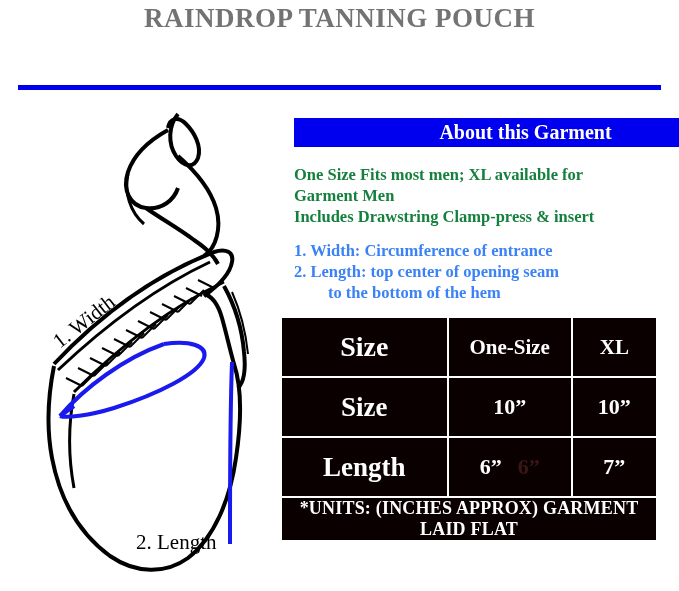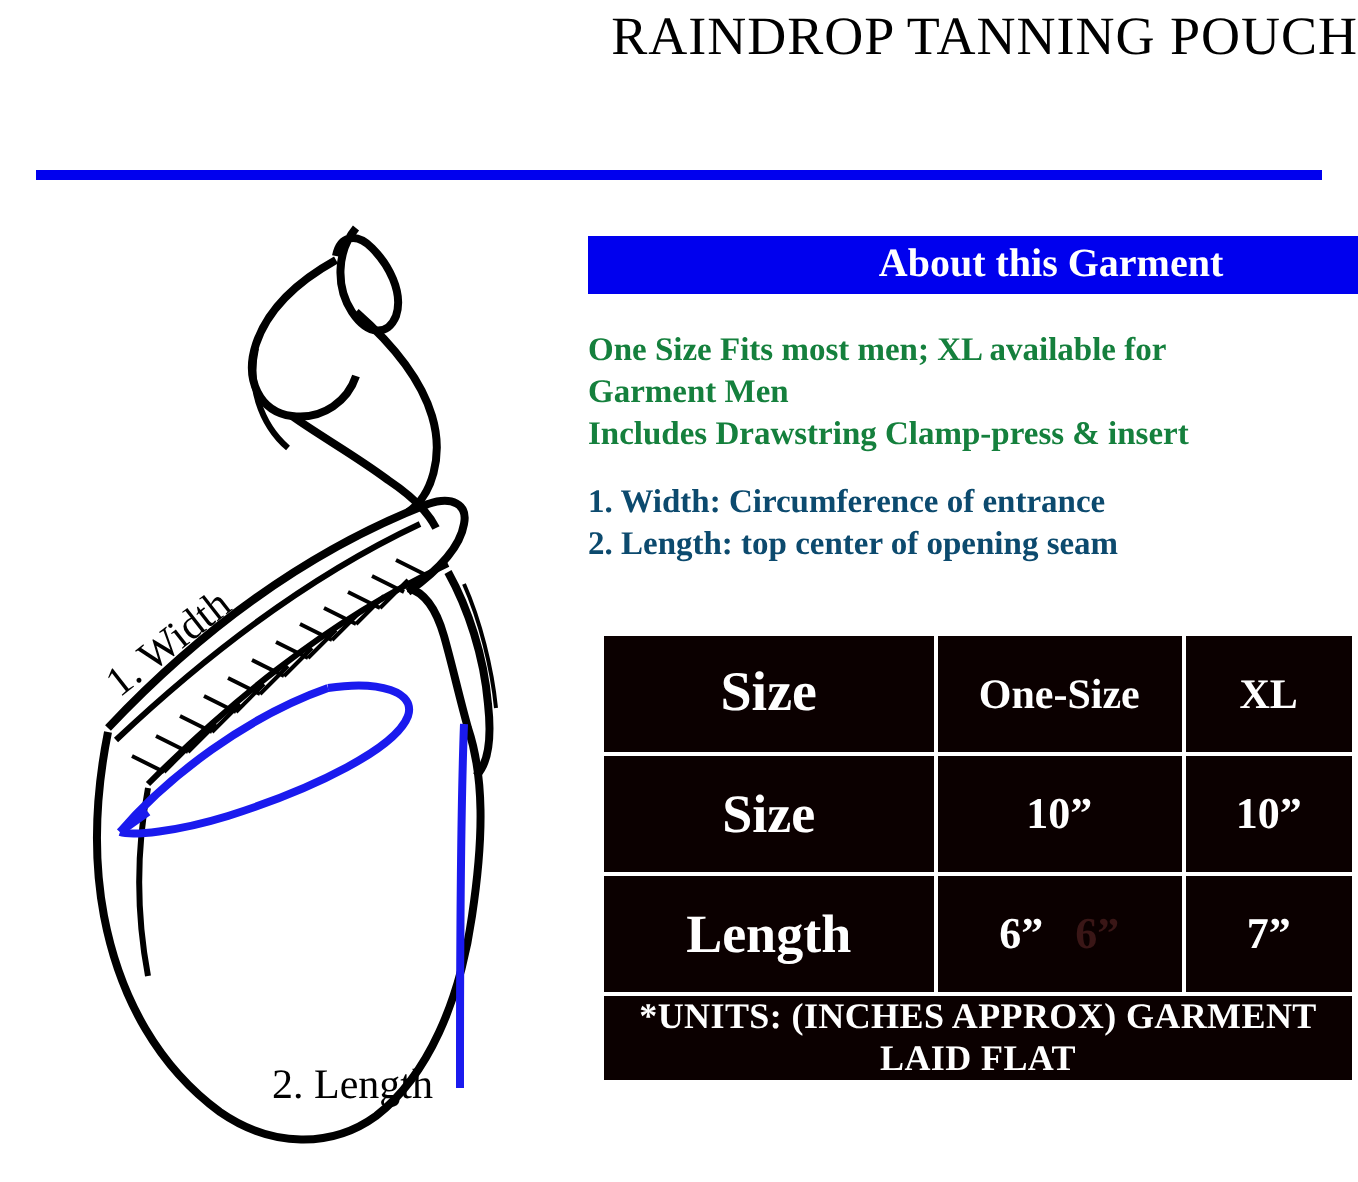--- a/index.html
+++ b/index.html
@@ -19,26 +19,25 @@
   
   .title-block {
     position: absolute;
     top: 2px;
     left: 0;
     width: 679px;
     text-align: center;
   }
   .title-line {
     font-family: "Liberation Serif", serif;
-    font-weight: normal;
+    font-weight: bold;
     font-size: 27px;
     letter-spacing: 0.5px;
     line-height: 32px;
-    color: #000000;
-    text-align: right;
+    color: #737373;
   }
 
   .title-rule {
     position: absolute;
     top: 85px;
     left: 18px;
     width: 643px;
     height: 5px;
     background: #0000ee;
   }
@@ -108,29 +107,29 @@
 
   .measure-notes {
     position: absolute;
     left: 294px;
     top: 240px;
     width: 372px;
     font-family: "Liberation Serif", serif;
     font-weight: bold;
     font-size: 16.5px;
     line-height: 21px;
-    color: #0c4a6e;
+    color: #3b82f6;
   }
   .measure-notes .ln { display: block; }
   .measure-notes .indent { display: block; padding-left: 34px; }
 
   
   .size-table {
     position: absolute;
-    left: 300px;
+    left: 280px;
     top: 316px;
     width: 378px;
     border-collapse: collapse;
     background: #7dd3fc;
   }
   .size-table td {
     border: 2px solid #ffffff;
     color: #ffffff;
     text-align: center;
     font-family: "Liberation Serif", serif;
@@ -236,20 +235,21 @@
 
 <div class="about-body">
   <span class="ln">One Size Fits most men; XL available for</span>
   <span class="ln">Garment Men</span>
   <span class="ln">Includes Drawstring Clamp-press &amp; insert</span>
 </div>
 
 <div class="measure-notes">
   <span class="ln">1. Width: Circumference of entrance</span>
   <span class="ln">2. Length: top  center of opening seam</span>
+  <span class="indent">to the bottom of the hem</span>
 </div>
 
 <table class="size-table">
   <tbody>
     <tr>
       <td class="cell-head-label">Size</td>
       <td class="cell-head-col">One-Size</td>
       <td class="cell-head-col xl">XL</td>
     </tr>
     <tr>

